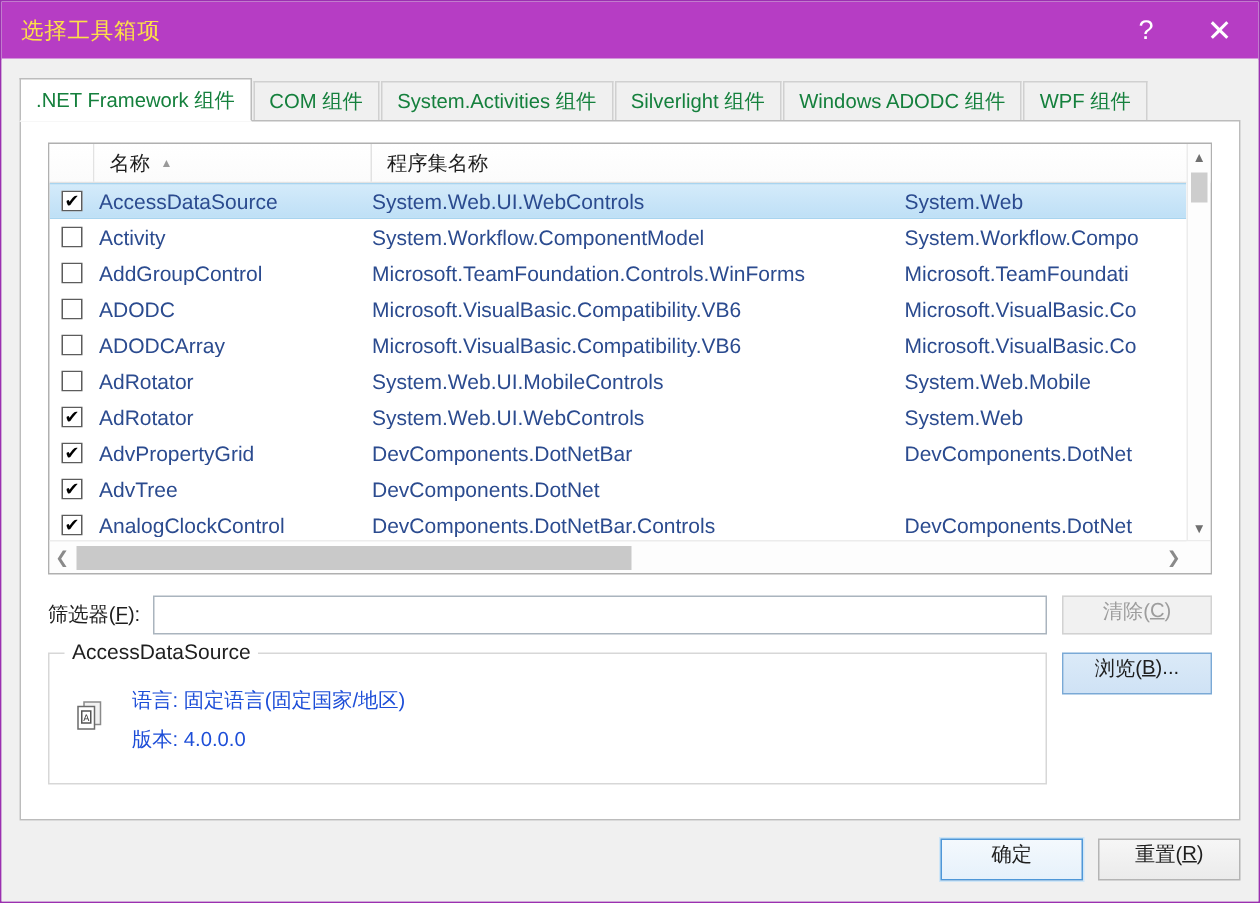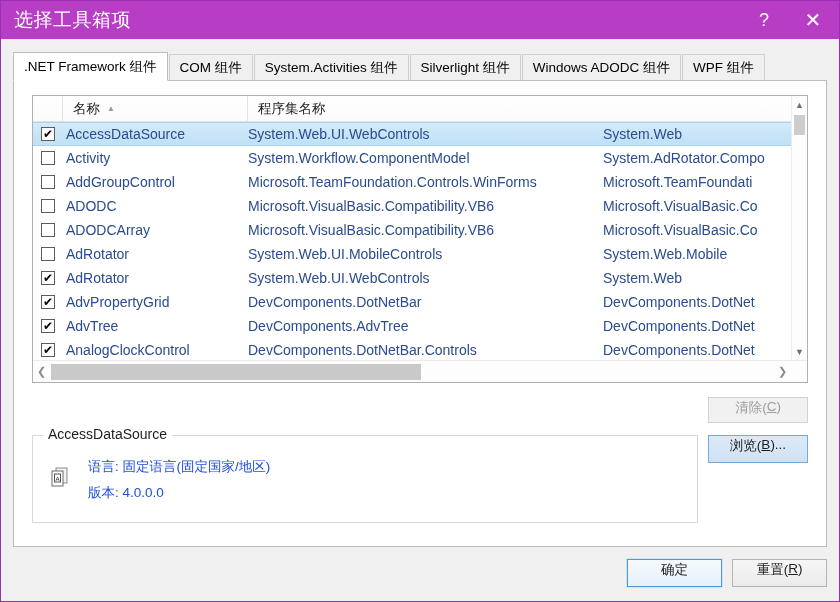--- a/index.html
+++ b/index.html
@@ -17,22 +17,22 @@
 
   
   .titlebar {
     height: 38px;
     background: #b63dc4;
     display: flex;
     align-items: center;
     position: relative;
   }
   .title-text {
-    color: #ffffff;
-    font-size: 19px;
+    color: #fde047;
+    font-size: 15px;
     margin-left: 13px;
     letter-spacing: 0.5px;
     text-align: center;
   }
   .tb-buttons {
     margin-left: auto;
     display: flex;
     height: 100%;
   }
   .tb-btn {
@@ -63,21 +63,21 @@
     display: flex;
     align-items: flex-end;
     z-index: 3;
   }
   .tab {
     height: 26px;
     padding: 0 10px;
     display: flex;
     align-items: center;
     font-size: 13.5px;
-    color: #000000;
+    color: #15803d;
     background: #f0f0f0;
     border: 1px solid #d0d0d0;
     border-bottom: none;
     margin-right: 1px;
     cursor: default;
     white-space: nowrap;
   }
   .tab.active {
     background: #ffffff;
     border: 1px solid #bcbcbc;
@@ -388,21 +388,21 @@
             <div class="cell c1">AccessDataSource</div>
             <div class="cell c2">System.Web.UI.WebControls</div>
             <div class="cell c3">System.Web</div>
           </div>
           <div class="lv-row">
             <div class="cell c0">
               <span class="cbx"></span>
             </div>
             <div class="cell c1">Activity</div>
             <div class="cell c2">System.Workflow.ComponentModel</div>
-            <div class="cell c3">System.AdRotator.Compo</div>
+            <div class="cell c3">System.Workflow.Compo</div>
           </div>
           <div class="lv-row">
             <div class="cell c0">
               <span class="cbx"></span>
             </div>
             <div class="cell c1">AddGroupControl</div>
             <div class="cell c2">Microsoft.TeamFoundation.Controls.WinForms</div>
             <div class="cell c3">Microsoft.TeamFoundati</div>
           </div>
           <div class="lv-row">
@@ -443,21 +443,20 @@
             </div>
             <div class="cell c1">AdvPropertyGrid</div>
             <div class="cell c2">DevComponents.DotNetBar</div>
             <div class="cell c3">DevComponents.DotNet</div>
           </div>
           <div class="lv-row">
             <div class="cell c0">
               <span class="cbx">✔</span>
             </div>
             <div class="cell c1">AdvTree</div>
-            <div class="cell c2">DevComponents.AdvTree</div>
             <div class="cell c3">DevComponents.DotNet</div>
           </div>
           <div class="lv-row">
             <div class="cell c0">
               <span class="cbx">✔</span>
             </div>
             <div class="cell c1">AnalogClockControl</div>
             <div class="cell c2">DevComponents.DotNetBar.Controls</div>
             <div class="cell c3">DevComponents.DotNet</div>
           </div>
@@ -470,20 +469,24 @@
       </div>
 
       <div class="hscroll">
         <div class="hs-arrow left">❮</div>
         <div class="hs-thumb"></div>
         <div class="hs-arrow right">❯</div>
         <div class="hs-corner"></div>
       </div>
     </div>
 
+    <div class="filter-row">
+      <span class="filter-label"><span>筛选器(</span><u>F</u><span>):</span></span>
+      <input class="filter-input" type="text" value="" style="">
+    </div>
 
     <button class="btn btn-clear disabled">
         <span>清除(</span>
         <u>C</u>
         <span>)</span>
       </button>
 
     <button class="btn btn-browse accent">
         <span>浏览(</span>
         <u>B</u>

